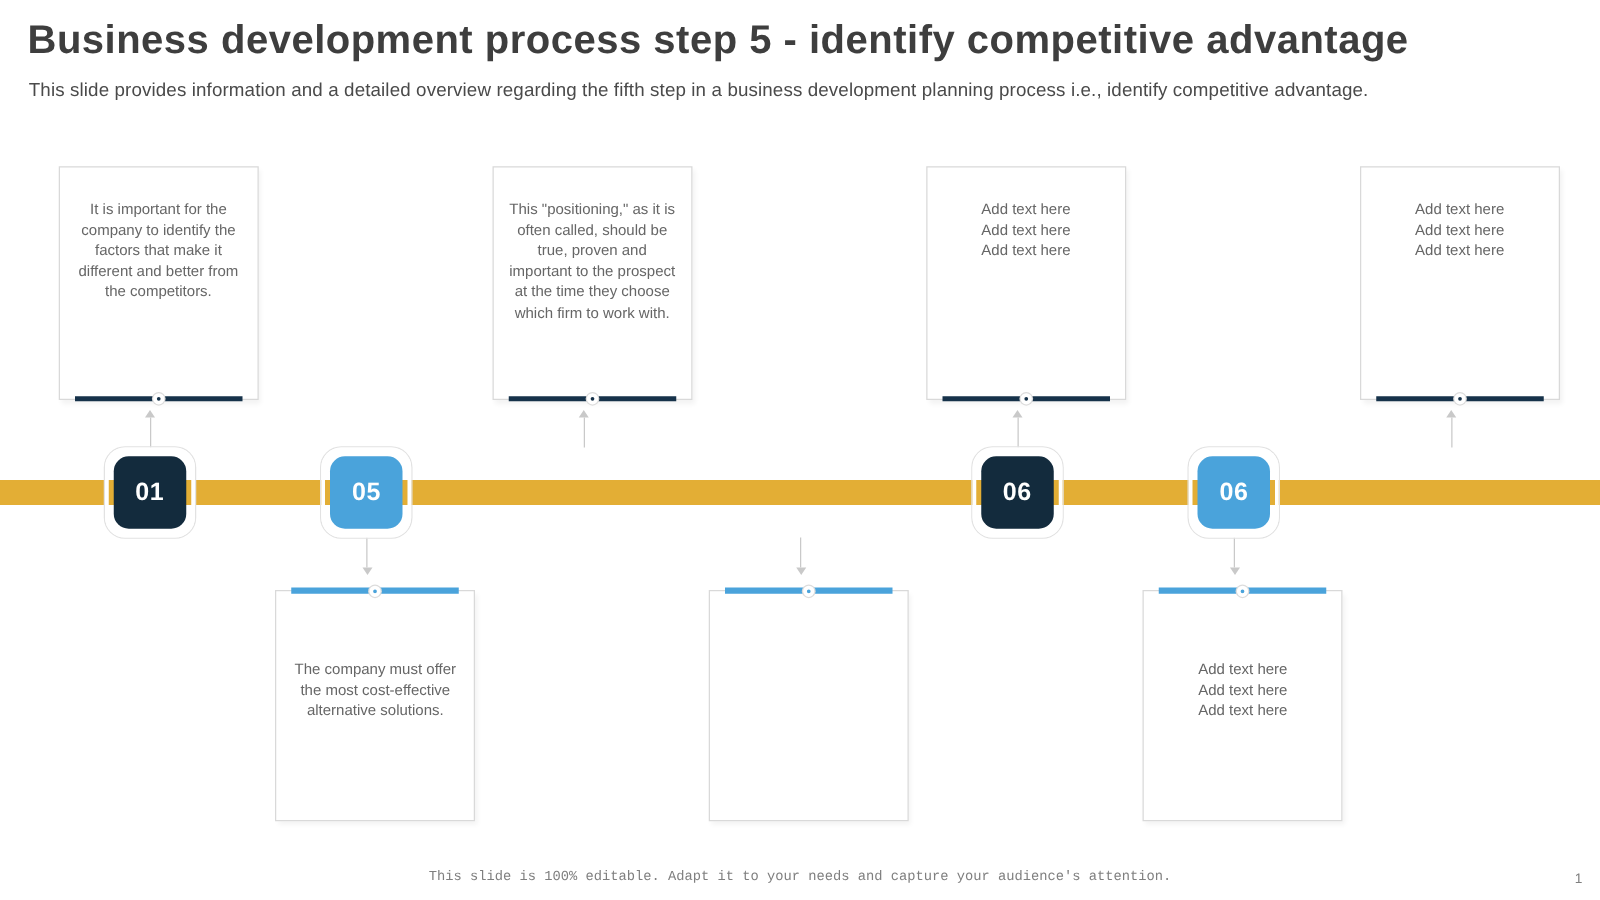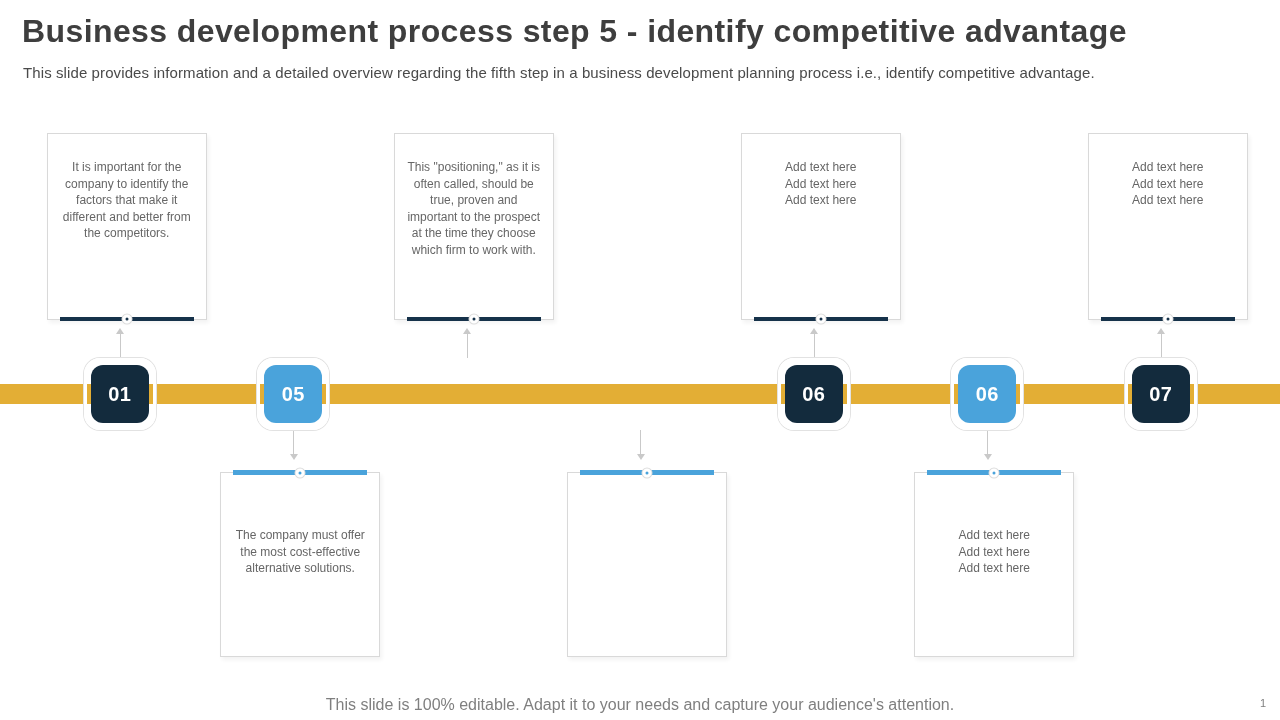--- a/index.html
+++ b/index.html
@@ -162,22 +162,23 @@
   .step.navy .badge { background: var(--navy); }
   .step.blue .badge { background: var(--blue); }
 
   
   .slide-footer {
     position: absolute;
     left: 0;
     right: 0;
     top: 696px;
     text-align: center;
-    font-size: 16px;
+    font-size: 11px;
     color: #7f7f7f;
+    font-family: Liberation Mono, monospace;
   }
   .page-number {
     position: absolute;
     right: 14px;
     top: 697px;
     font-size: 11px;
     color: #7f7f7f;
   }
 </style>
 </head>
@@ -276,21 +277,18 @@
       <div class="card-text">Add text here
 Add text here
 Add text here</div>
       <div class="accent-line">
         <span class="accent-dot"></span>
       </div>
     </div>
     <div class="connector">
       <span class="arrowhead"></span>
     </div>
-    <div class="badge-frame">
-      <div class="badge">07</div>
-    </div>
   </div>
     </div>
 
   <p class="slide-footer">This slide is 100% editable. Adapt it to your needs and capture your audience's attention.</p>
   <span class="page-number">1</span>
 </div>
 
 </body></html>

